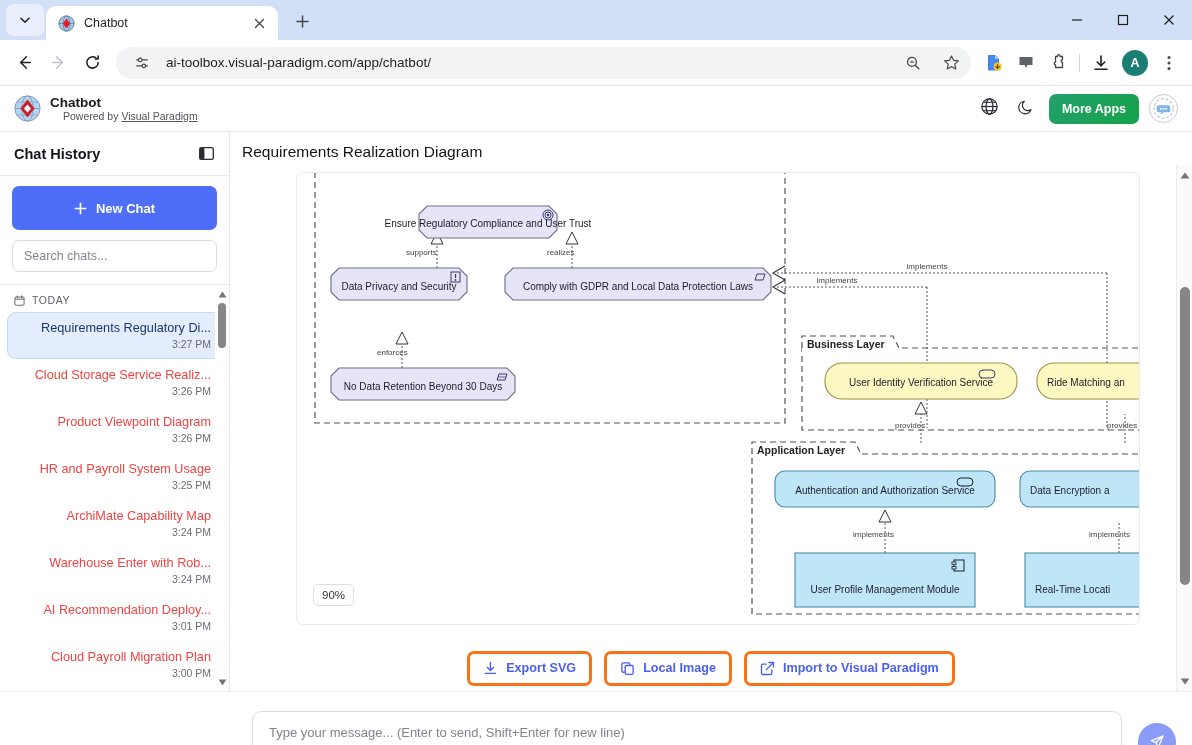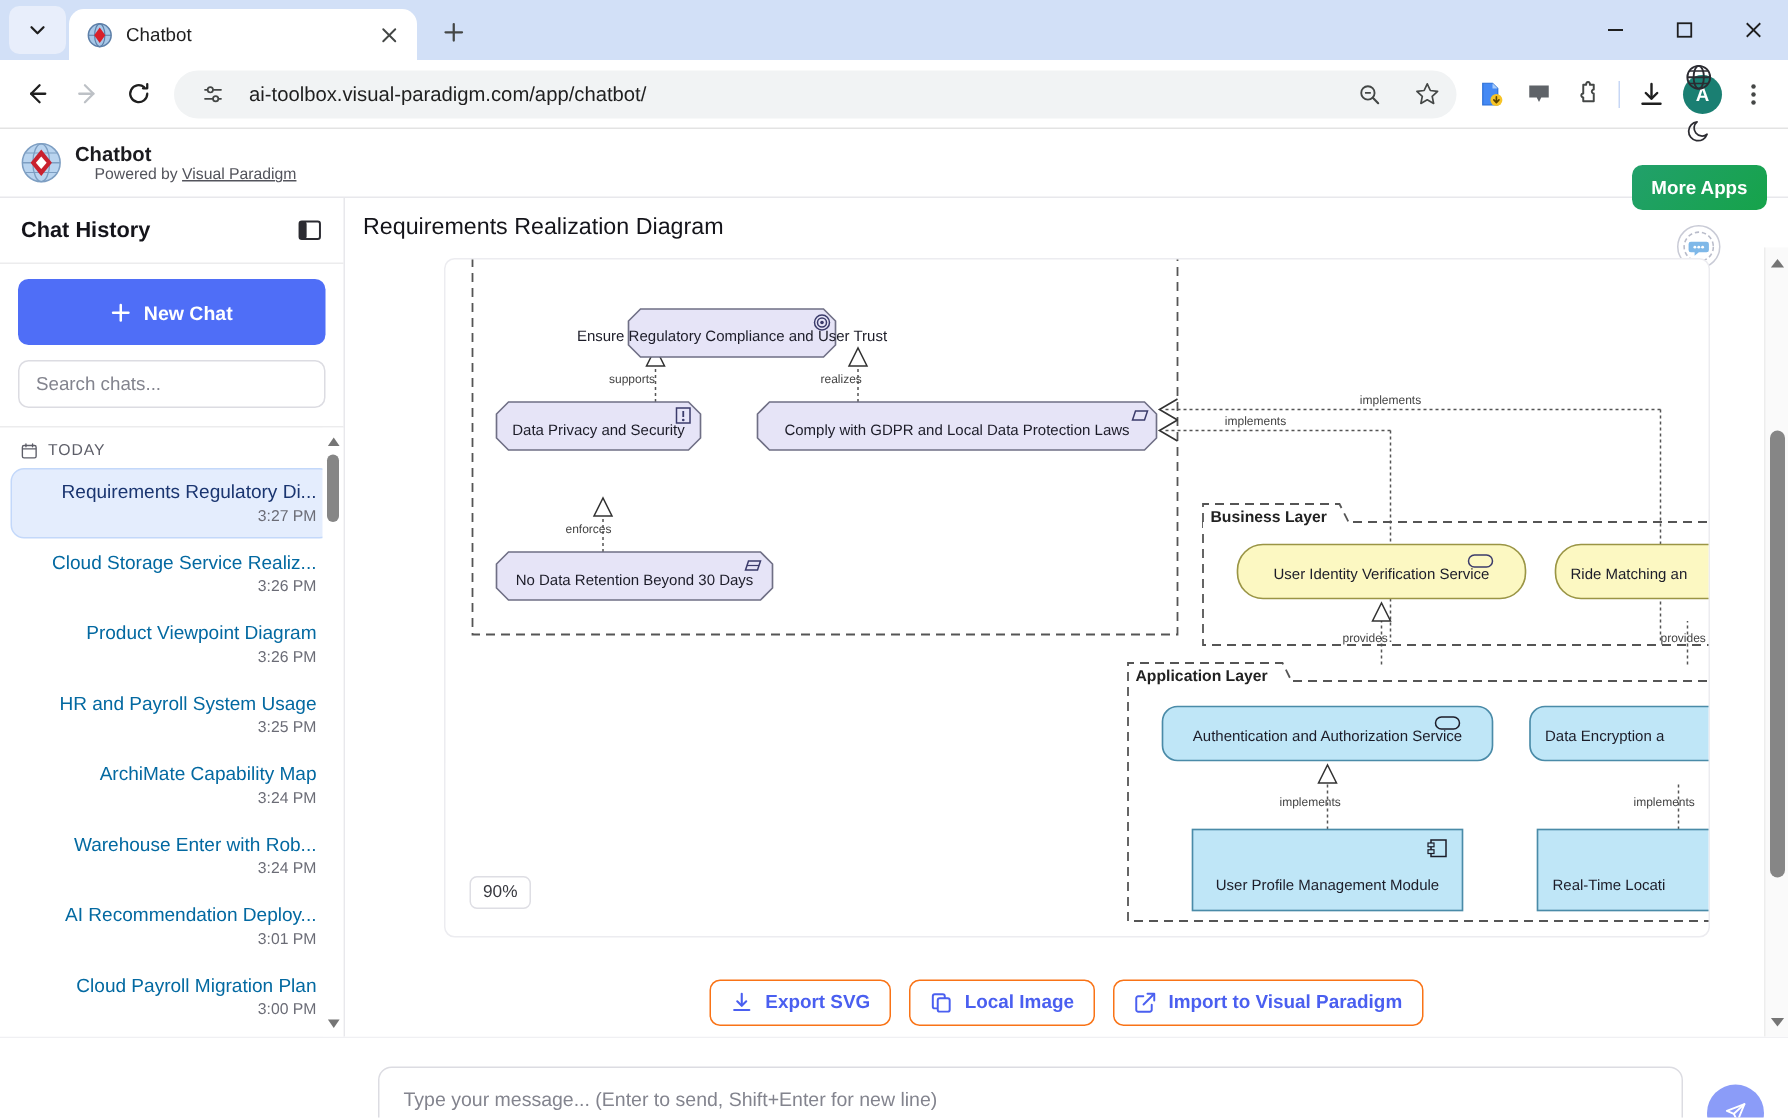--- a/index.html
+++ b/index.html
@@ -91,21 +91,21 @@
   .app-header {
     height: 46px; background: #fff; display: flex; align-items: center;
     padding: 0 14px; border-bottom: 1px solid #e8e8ec; gap: 10px;
   }
   .brand { display: flex; align-items: center; gap: 9px; }
   .brand-logo { width: 27px; height: 27px; flex: 0 0 27px; }
   .brand-text { line-height: 1.15; }
   .brand-name { font-size: 13.5px; font-weight: bold; color: #1b1b1f; }
   .brand-sub { font-size: 10.5px; color: #53545c; margin-left: 13px; }
   .brand-sub a { color: #53545c; text-decoration: underline; }
-  .header-right { margin-left: auto; display: flex; align-items: center; gap: 10px; flex-direction: column; }
+  .header-right { margin-left: auto; display: flex; gap: 10px; }
   .hdr-icon {
     width: 26px; height: 26px; display: flex; align-items: center;
     justify-content: center; color: #2b2b31;
   }
   .more-apps-btn {
     background: linear-gradient(135deg,#22a06b,#16a34a);
     color: #fff; font-size: 12.5px; font-weight: bold;
     border: none; border-radius: 7px; padding: 8px 13px; cursor: pointer;
   }
   .hdr-avatar {
@@ -144,21 +144,21 @@
   .search-box::placeholder { color: #83848e; }
   .sb-list { flex: 1; position: relative; overflow: hidden; padding-top: 7px; text-align: right; }
   .sb-group-label {
     display: flex; align-items: center; gap: 7px;
     padding: 2px 14px 6px; font-size: 10.5px; color: #5d5e68;
     letter-spacing: 0.6px;
   }
   .chat-item { margin: 0 7px; padding: 9px 11px; border-radius: 9px; cursor: pointer; }
   .chat-item.active { background: #e4edfd; border: 1px solid #c3d8fa; padding: 8px 10px; }
   .chat-item-title {
-    font-size: 12.7px; color: #0369a1; white-space: nowrap;
+    font-size: 12.7px; color: #ef4444; white-space: nowrap;
     overflow: hidden; text-overflow: ellipsis;
   }
   .chat-item.active .chat-item-title { color: #1a3570; }
   .chat-item-time { font-size: 10.5px; color: #6b6c76; margin-top: 3px; }
 
   
   .sb-scroll { position: absolute; right: 0; top: 0; width: 14px; height: 100%; background: #fff; }
   .sb-scroll .arrow-up, .sb-scroll .arrow-down {
     position: absolute; left: 0; width: 14px; height: 14px;
     display: flex; align-items: center; justify-content: center;
@@ -189,21 +189,21 @@
     font-size: 11.5px; color: #37383f; padding: 4px 8px; z-index: 5;
   }
 
   
   .action-bar {
     flex: 0 0 42px; display: flex; align-items: center; justify-content: center;
     gap: 12px; background: #fff; padding-bottom: 4px;
   }
   .act-btn {
     display: flex; align-items: center; gap: 8px;
-    border: 1px solid #f97316; border-radius: 7px; background: #fff;
+    border: 3px solid #f97316; border-radius: 7px; background: #fff;
     color: #4a5ff0; font-size: 12.6px; font-weight: bold;
     padding: 7px 13px; cursor: pointer;
     font-family: "Liberation Sans", sans-serif;
   }
 
   
   .page-scroll {
     position: absolute; right: 0; top: 33px; bottom: 0; width: 16px;
     background: #fafafa; border-left: 1px solid #ededed;
   }

